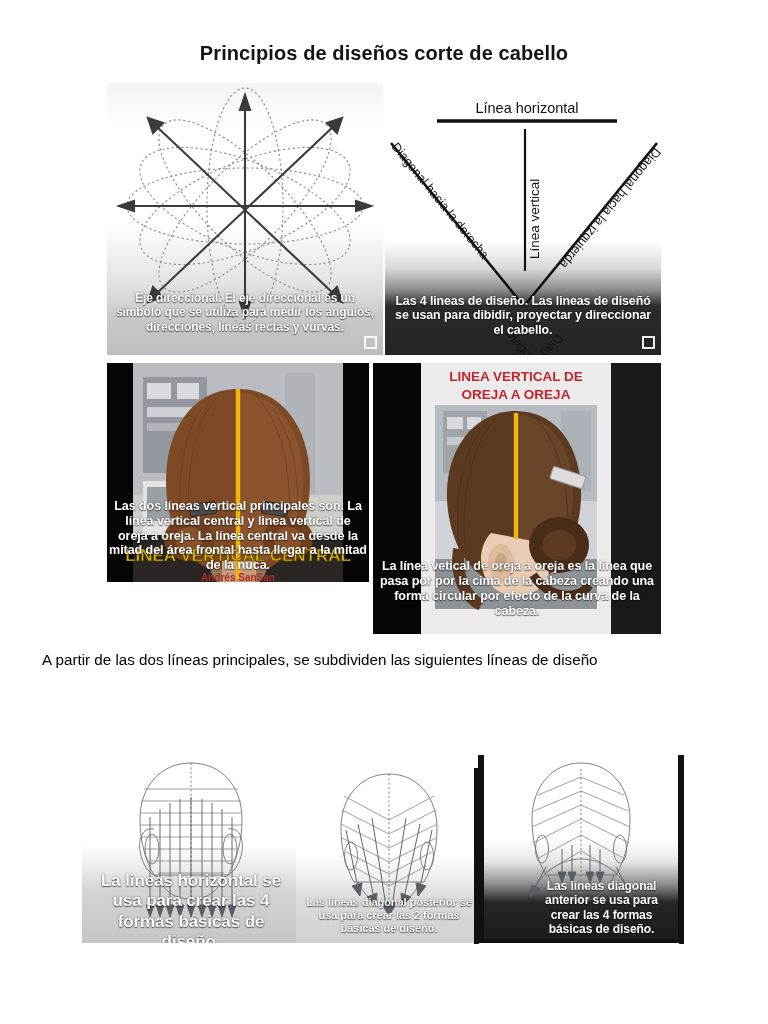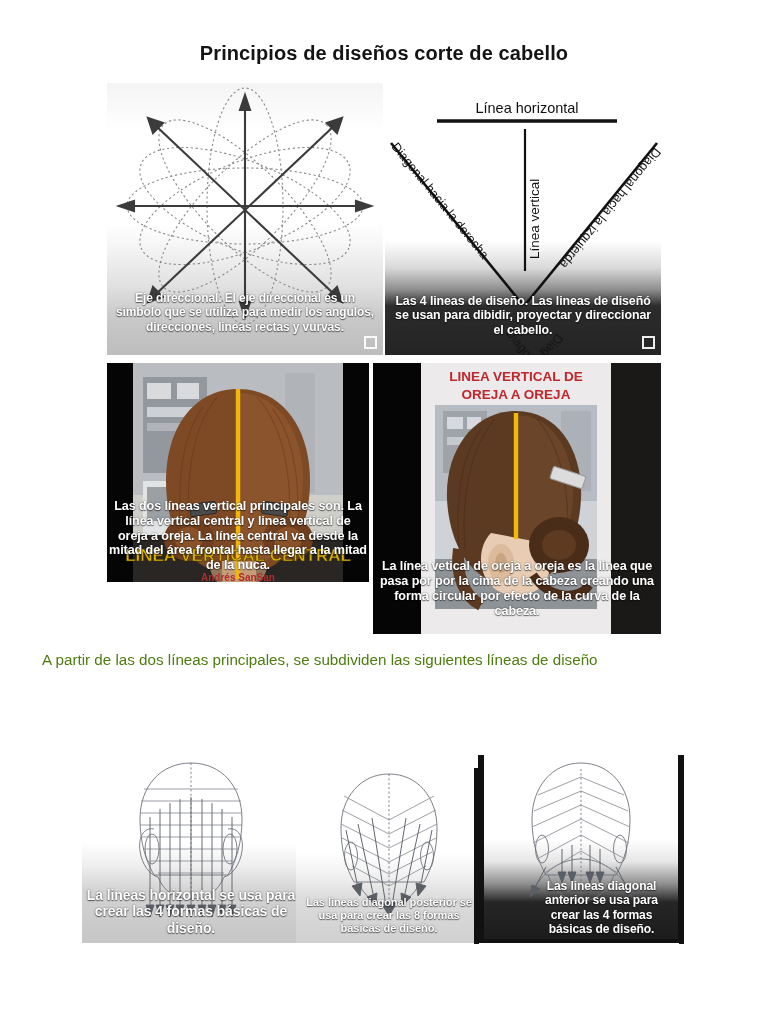--- a/index.html
+++ b/index.html
@@ -47,33 +47,33 @@
   #p-foto1{left:107px;top:363px;width:262px;height:219px;background:#000;}
   #p-foto2{left:373px;top:363px;width:288px;height:271px;background:#737373;}
   #p-foto1 .cap{font-size:12.6px;height:92px;display:flex;flex-direction:column;
     justify-content:center;bottom:0;padding:0 2px;}
   #p-foto2 .cap{font-size:12.6px;height:90px;display:flex;flex-direction:column;
     justify-content:center;bottom:0;padding:0 4px;}
 
   
   .body-par{
     position:absolute;left:42px;top:648px;width:650px;
-    font-size:15.2px;line-height:1.62;color:#4d7c0f;
+    font-size:15.2px;line-height:1.62;color:#000000;
   }
 
   
   #p-hor{left:82px;top:757px;width:218px;height:186px;
     background:linear-gradient(180deg,#ffffff 0%,#ffffff 46%,#efefef 58%,#d3d3d3 72%,#c6c6c6 100%);}
   #p-dpost{left:296px;top:770px;width:186px;height:173px;
     background:linear-gradient(180deg,#ffffff 0%,#ffffff 48%,#f2f2f2 60%,#dcdcdc 74%,#d0d0d0 100%);}
   #p-dant{left:478px;top:755px;width:206px;height:188px;
     background:linear-gradient(180deg,#ffffff 0%,#ffffff 46%,#e6e6e6 58%,#8f8f8f 70%,#262626 80%,#1c1c1c 100%);
     border-left:6px solid #111;border-right:6px solid #111;border-bottom:4px solid #111;
     box-sizing:border-box;}
-  #p-hor .cap{font-size:14px;height:66px;display:flex;flex-direction:column;justify-content:center;bottom:-2px;}
+  #p-hor .cap{font-size:17px;height:66px;display:flex;flex-direction:column;justify-content:center;bottom:-2px;}
   #p-dpost .cap{font-size:11.1px;height:58px;display:flex;flex-direction:column;justify-content:center;bottom:-2px;}
   #p-dant .cap{font-size:12.1px;height:62px;display:flex;flex-direction:column;justify-content:center;bottom:0;padding-left:45px;}
 
   .rail{position:absolute;width:5px;background:#111;}
   #rail-a{left:474px;top:768px;height:176px;}
   #rail-b{left:679px;top:768px;height:176px;}
 
   svg{display:block;}
 </style>
 </head>
@@ -299,21 +299,21 @@
         <path d="M76 48 L 90 136" fill="none"></path>
           <polygon points="92,144 85,133 95,132"></polygon>
         <path d="M136 60 L 124 118" fill="none"></path>
           <polygon points="122,126 130,116 120,113"></polygon>
         <path d="M124 54 L 108 128" fill="none"></path>
           <polygon points="106,136 115,127 105,123"></polygon>
         <path d="M110 48 L 96 136" fill="none"></path>
           <polygon points="94,144 101,133 91,132"></polygon>
       </g>
     </svg>
-    <div class="cap">Las lineas diagonal posterior se usa para crear las 8 formas básicas de diseño.</div>
+    <div class="cap">Las lineas diagonal posterior se usa para crear las 2 formas básicas de diseño.</div>
   </div>
 
   <div class="panel" id="p-dant">
     <svg class="art" viewBox="0 0 194 184" preserveAspectRatio="none">
       <g fill="none" stroke="#6f737a" stroke-width=".9">
         <path d="M97 8 C 126 8 146 32 146 64 C 146 88 140 106 132 120 L 62 120 C 54 106 48 88 48 64 C 48 32 68 8 97 8 Z"></path>
         <ellipse cx="58" cy="94" rx="6.5" ry="14"></ellipse>
           <ellipse cx="136" cy="94" rx="6.5" ry="14"></ellipse>
         <path d="M64 120 C 70 136 82 146 97 146 C 112 146 124 136 130 120"></path>
         <path d="M48 138 C 58 116 78 104 97 104 C 116 104 136 116 146 138"></path>

